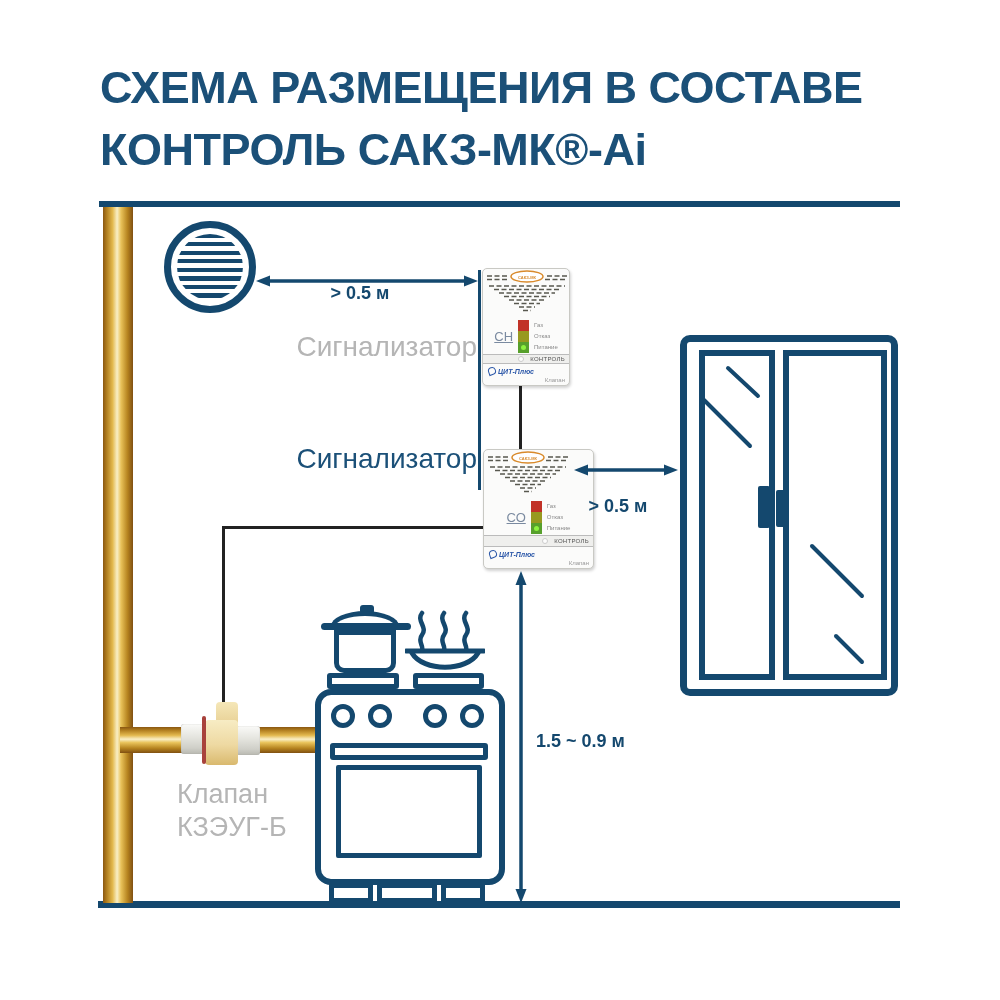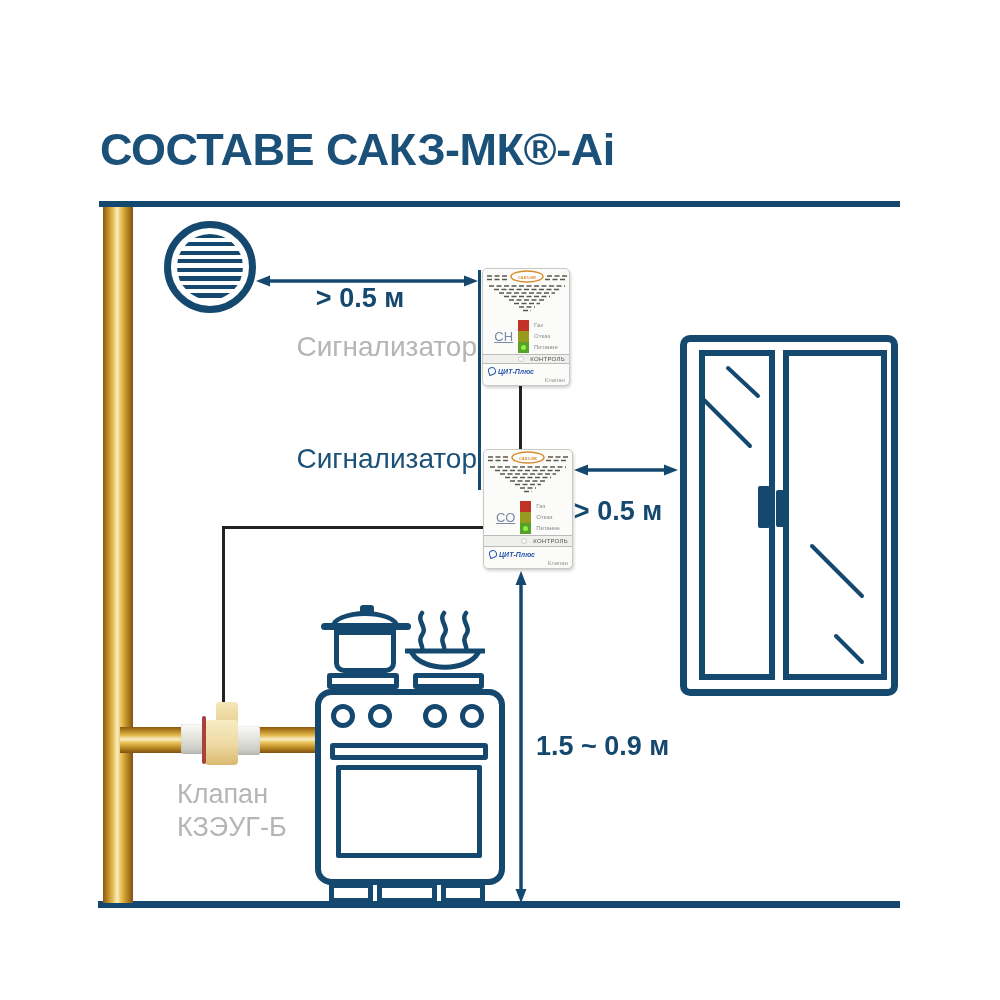--- a/index.html
+++ b/index.html
@@ -1,20 +1,20 @@
 <!DOCTYPE html>
 <html><head>
 <meta charset="utf-8">
 <style>
   html,body{margin:0;padding:0;background:#fff;}
   #canvas{position:relative;width:1000px;height:1000px;background:#fff;overflow:hidden;
           font-family:"Liberation Sans",sans-serif;}
   .abs{position:absolute;}
   .title-line{font-size:45px;font-weight:bold;letter-spacing:-0.5px;color:#1B5078;white-space:nowrap;}
-  .dim-label{font-size:27px;font-weight:bold;color:#14486E;white-space:nowrap;}
+  .dim-label{font-size:18px;font-weight:bold;color:#14486E;white-space:nowrap;}
   .side-label{font-size:28px;line-height:36px;white-space:nowrap;}
   .gray-label{color:#b5b5b5;}
   .navy-label{color:#1B5078;}
   .wall{background:#14486E;}
   .wire{background:#222;}
   
   .vent-outer{width:92px;height:92px;border:7px solid #14486E;border-radius:50%;background:#fff;box-sizing:border-box;}
   .vent-stripes{position:absolute;inset:6px;border-radius:50%;overflow:hidden;
     background:repeating-linear-gradient(180deg,#14486E 0 4px,#ffffff 4px 8.5px);}
   
@@ -55,21 +55,22 @@
   .det-brand{position:absolute;left:5px;top:3px;font-size:7px;font-style:italic;font-weight:bold;color:#2b57a8;white-space:nowrap;}
   .det-brand::before{content:"";display:inline-block;width:6px;height:6px;border:1.5px solid #2b57a8;
     border-radius:50% 50% 50% 0;margin-right:2px;transform:rotate(-20deg);vertical-align:-1px;}
   .det-klapan{position:absolute;right:4px;bottom:2px;font-size:6px;color:#999;}
 </style>
 </head>
 <body>
 
 <div id="canvas">
 
-  <div class="abs title-line" style="left:100px;top:124px;">СОСТАВЕ САКЗ-МК®-Ai</div>
+  <div class="abs title-line" style="left:100px;top:62px;">СХЕМА РАЗМЕЩЕНИЯ В СОСТАВЕ</div>
+  <div class="abs title-line" style="left:100px;top:124px;">КОНТРОЛЬ САКЗ-МК®-Ai</div>
 
   <div class="abs wall" style="left:99px;top:201px;width:801px;height:6px;"></div>
   <div class="abs wall" style="left:98px;top:901px;width:802px;height:7px;"></div>
 
   <div class="abs pipe-v" style="left:103px;top:207px;width:30px;height:696px;"></div>
   <div class="abs pipe-h" style="left:120px;top:727px;width:198px;height:26px;"></div>
 
   <div class="abs vent-outer" style="left:164px;top:221px;">
     <div class="vent-stripes"></div>
   </div>
@@ -126,21 +127,21 @@
     <div class="det-band">
       <span class="dot"></span>
       <span class="band-label">КОНТРОЛЬ</span>
     </div>
     <div class="det-foot">
       <span class="det-brand">ЦИТ-Плюс</span>
       <span class="det-klapan">Клапан</span>
     </div>
   </div>
 
-  <div class="abs detector" style="left:483px;top:449px;width:90px;height:120px;">
+  <div class="abs detector" style="left:483px;top:449px;width:111px;height:120px;">
     <div class="det-grille">
       <svg width="88" height="50">
         <g stroke="#58584f" stroke-width="1.6" stroke-dasharray="5 2.5">
           <line x1="4" y1="7" x2="24" y2="7"></line>
             <line x1="64" y1="7" x2="84" y2="7"></line>
           <line x1="4" y1="10.5" x2="26" y2="10.5"></line>
             <line x1="62" y1="10.5" x2="84" y2="10.5"></line>
           <line x1="6" y1="17" x2="82" y2="17"></line>
           <line x1="11" y1="20.5" x2="77" y2="20.5"></line>
           <line x1="16" y1="24" x2="72" y2="24"></line>

